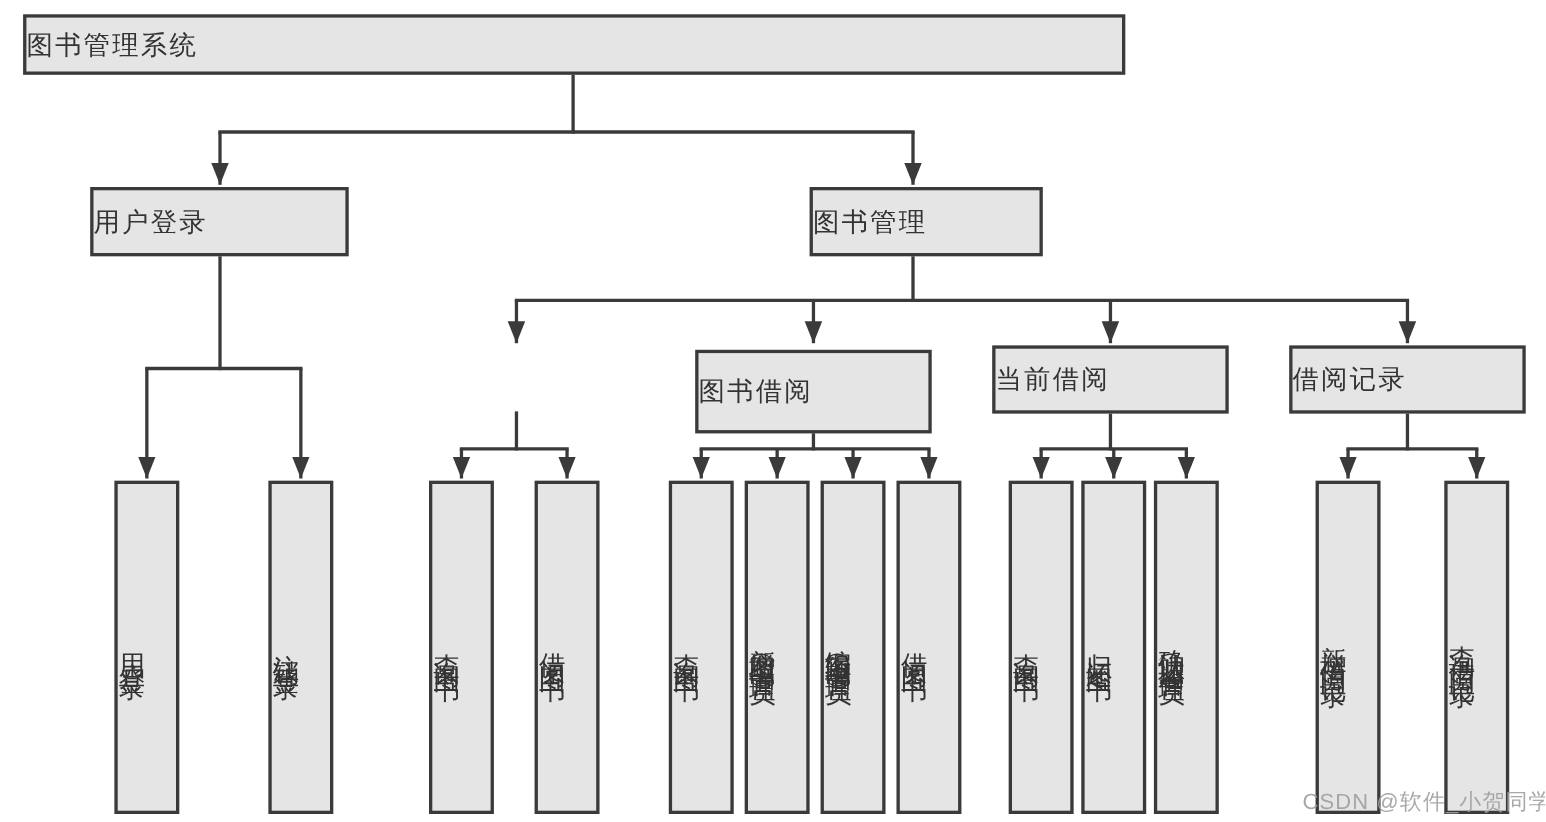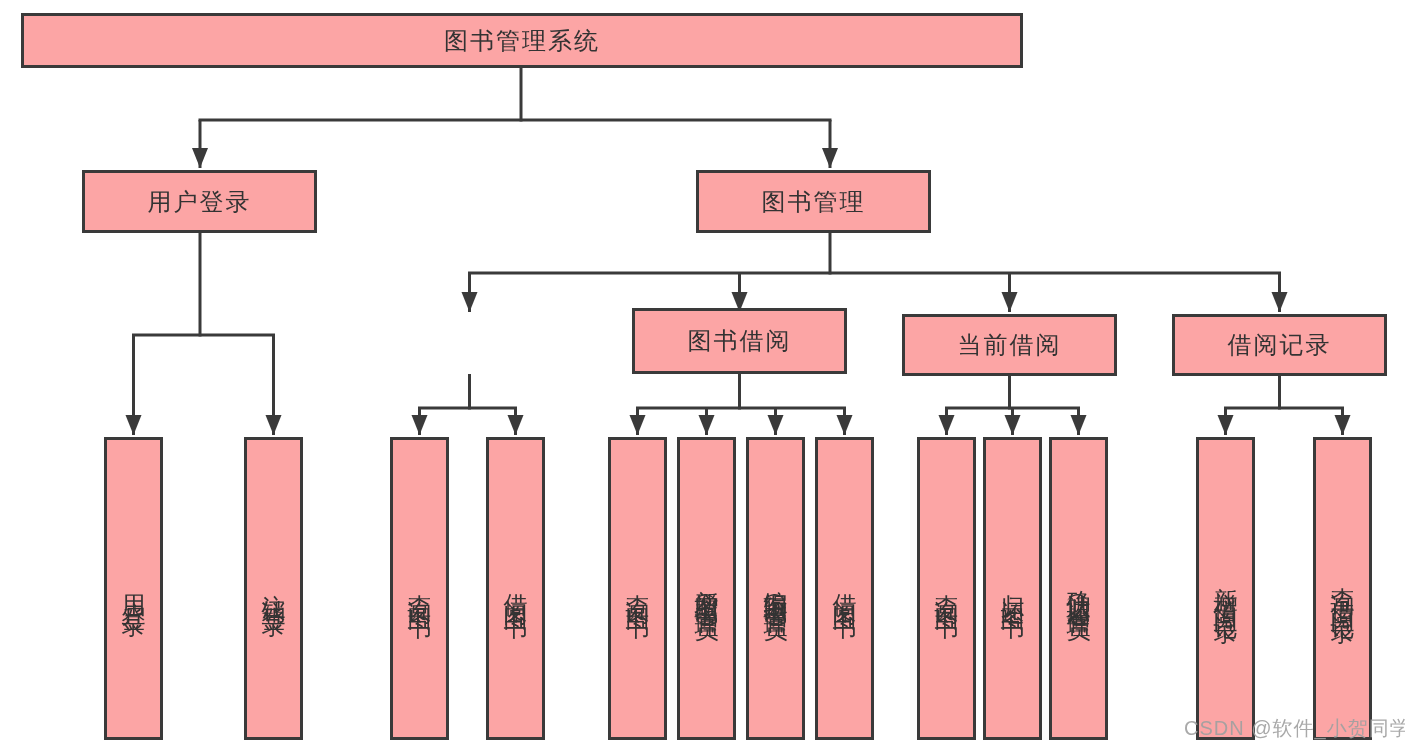--- a/index.html
+++ b/index.html
@@ -11,22 +11,22 @@
   html,body{margin:0;padding:0;background:#fff;}
   .canvas{
     position:relative;width:1405px;height:747px;overflow:hidden;
     background:var(--bg);
     font-family:"Liberation Sans","DejaVu Sans",sans-serif;
     color:var(--text);
   }
   svg.connectors{position:absolute;left:0;top:0;color:var(--line);}
   .box{
     position:absolute;box-sizing:border-box;
-    border:3px solid var(--line);background:#fca5a5;
-    display:flex;align-items:center;justify-content:center;
+    border:3px solid var(--line);background:#e5e5e5;
+    display:flex;align-items:center;
   }
   .hbox .lbl{font-size:24px;letter-spacing:2px;white-space:nowrap;}
   .vbox .lbl{
     writing-mode:vertical-rl;text-orientation:mixed;
     font-size:24px;letter-spacing:7px;line-height:1;
   }
   .vbox.long .lbl{letter-spacing:4px;}
   .watermark{
     position:absolute;left:1184px;top:715px;z-index:5;
     font-size:20px;letter-spacing:1px;white-space:nowrap;
@@ -88,25 +88,25 @@
     </g>
   </svg>
 
   <div class="box hbox" style="left:21px;top:13px;width:1002px;height:55px">
     <span class="lbl">图书管理系统</span>
   </div>
 
   <div class="box hbox" style="left:82px;top:170px;width:235px;height:63px">
     <span class="lbl">用户登录</span>
   </div>
-  <div class="box hbox" style="left:696px;top:170px;width:235px;height:63px">
+  <div class="box hbox" style="left:736px;top:170px;width:212px;height:63px">
     <span class="lbl">图书管理</span>
   </div>
 
-  <div class="box hbox" style="left:632px;top:308px;width:215px;height:66px">
+  <div class="box hbox" style="left:632px;top:318px;width:215px;height:76px">
     <span class="lbl">图书借阅</span>
   </div>
   <div class="box hbox" style="left:902px;top:314px;width:215px;height:62px">
     <span class="lbl">当前借阅</span>
   </div>
   <div class="box hbox" style="left:1172px;top:314px;width:215px;height:62px">
     <span class="lbl">借阅记录</span>
   </div>
 
   <div class="box vbox" style="left:104px;top:437px;width:59px;height:303px">

